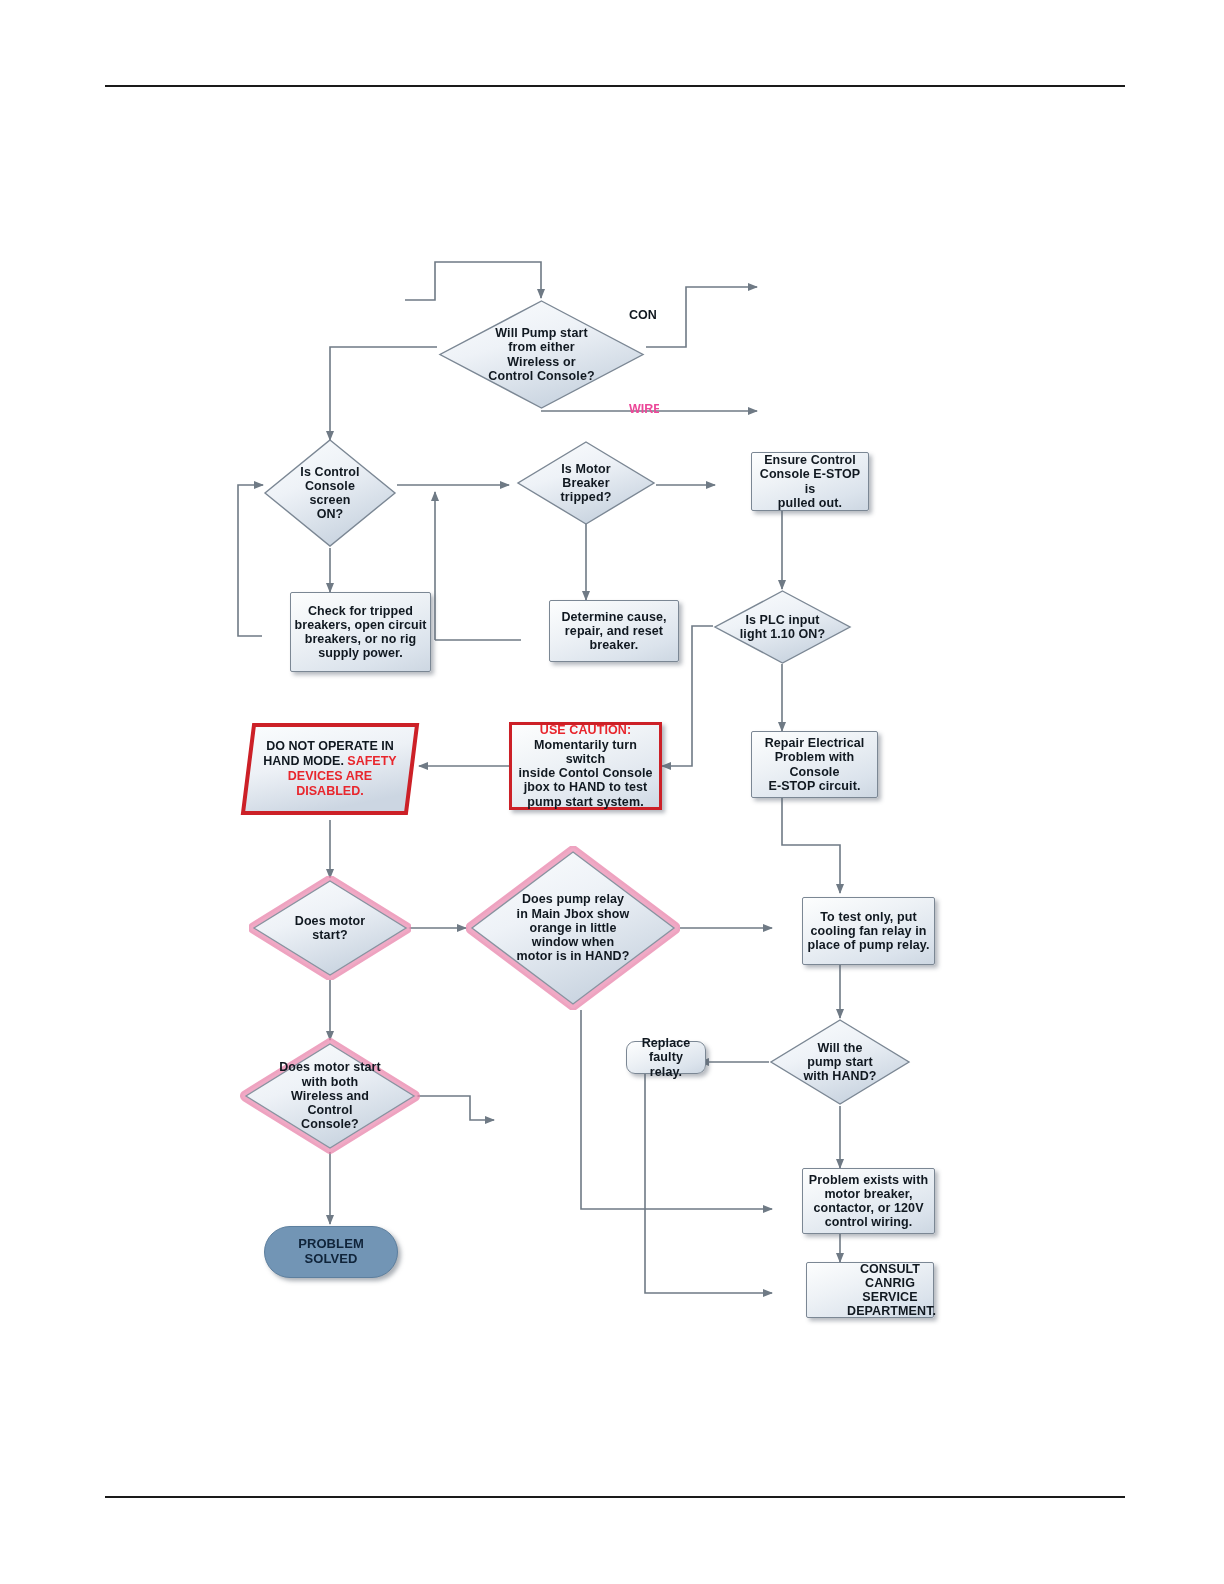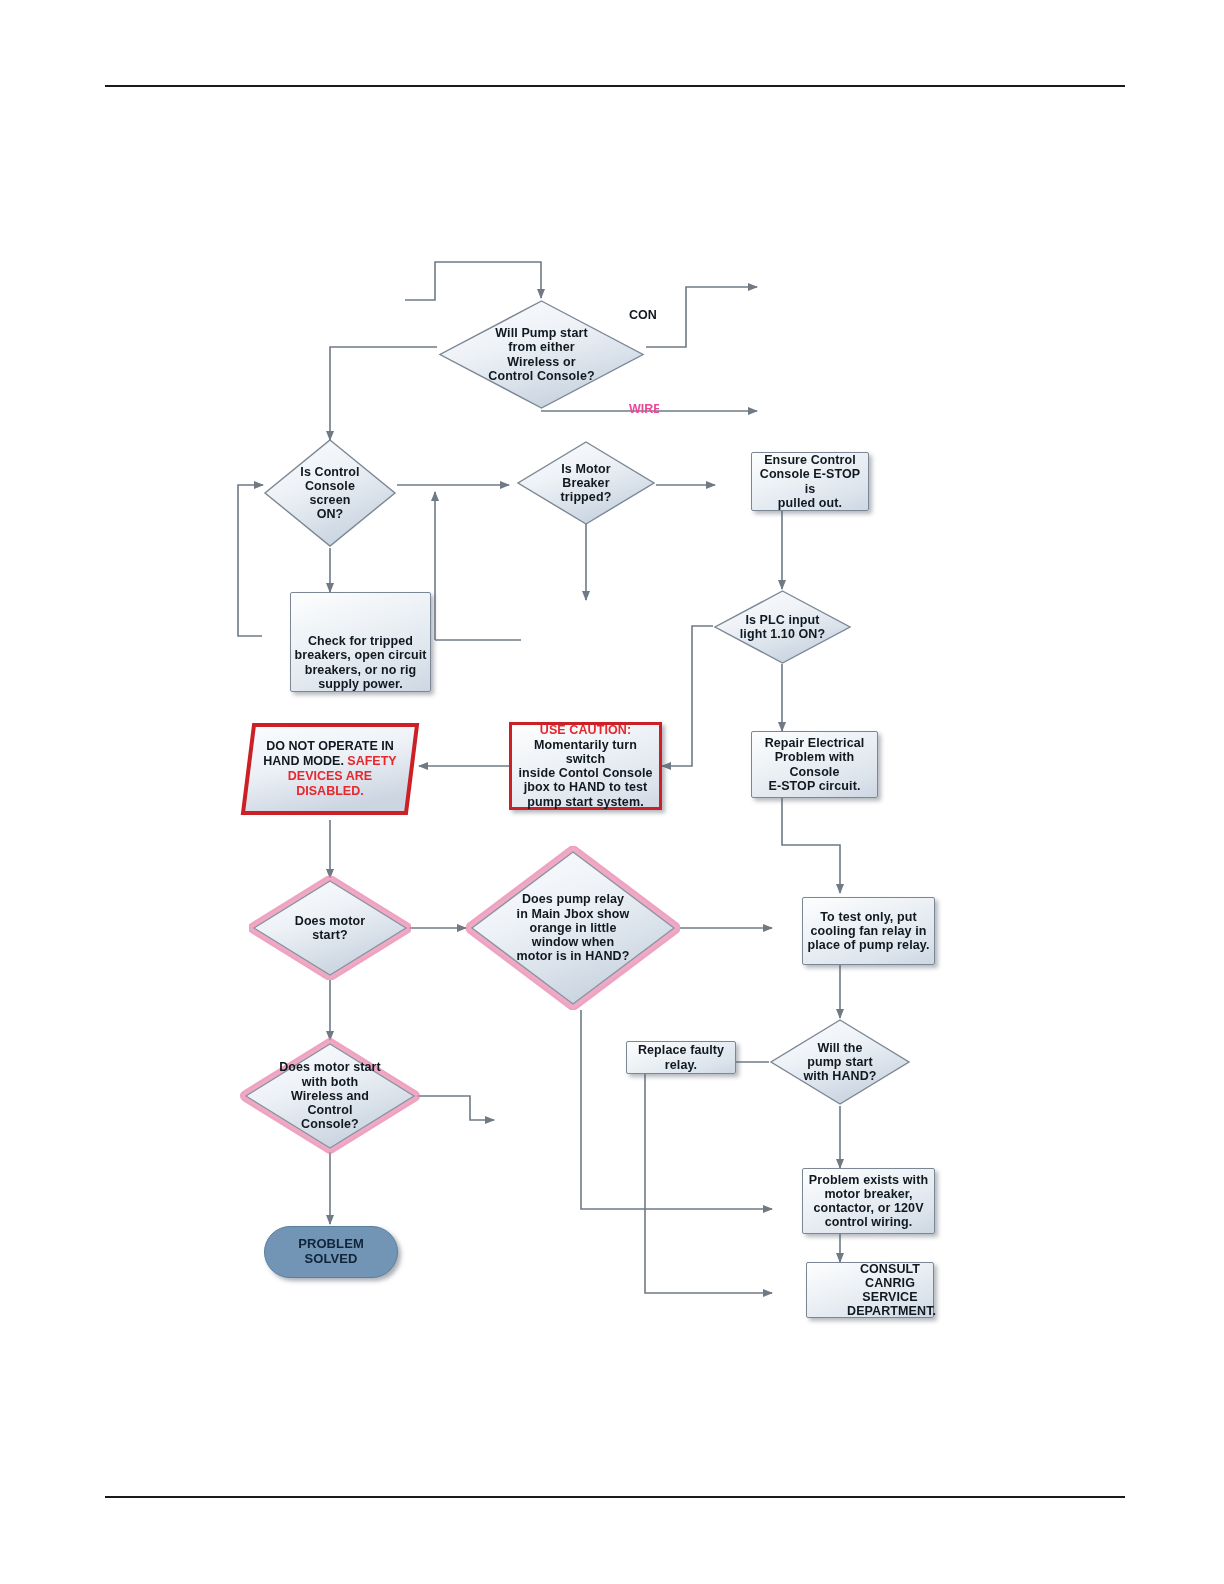--- a/index.html
+++ b/index.html
@@ -270,29 +270,36 @@
     </div>
 
     <div class="node proc" style="left:723px; top:452px; width:118px; height:59px;">
       <span class="txt">
         <span>Ensure Control</span><br>
         <span>Console E-STOP is</span><br>
         <span>pulled out.</span>
       </span>
     </div>
 
-    <div class="node proc" style="left:262px; top:592px; width:141px; height:100px;align-items:flex-end;">
+    <div class="node proc" style="left:262px; top:592px; width:141px; height:80px;">
       <span class="txt">
         <span>Check for tripped</span><br>
         <span>breakers, open circuit</span><br>
         <span>breakers, or no rig</span><br>
         <span>supply power.</span>
       </span>
     </div>
 
+    <div class="node proc" style="left:521px; top:600px; width:130px; height:62px;">
+      <span class="txt">
+        <span>Determine cause,</span><br>
+        <span>repair, and reset</span><br>
+        <span>breaker.</span>
+      </span>
+    </div>
 
     <div class="dia-wrap" style="left:713px; top:589px; width:139px; height:76px;">
       <svg class="dia-shape" viewBox="0 0 139 76" preserveAspectRatio="none">
         <polygon points="69.5,2 137,38 69.5,74 2,38" fill="url(#g1)" stroke="#7b8794" stroke-width="1.4"></polygon>
       </svg>
       <div class="dia-label">
         <span>
           <span>Is PLC input</span><br>
           <span>light 1.10 ON?</span>
         </span>
@@ -388,21 +395,21 @@
         <span>
           <span>Does motor start</span><br>
           <span>with both</span><br>
           <span>Wireless and</span><br>
           <span>Control</span><br>
           <span>Console?</span>
         </span>
       </div>
     </div>
 
-    <div class="node proc" style="left:598px; top:1041px; width:110px; height:33px;">
+    <div class="node proc" style="left:598px; top:1041px; width:80px; height:33px;border-radius:9px;">
       <span class="txt">
         <span>Replace faulty</span><br>
         <span>relay.</span>
       </span>
     </div>
 
     <div class="dia-wrap" style="left:769px; top:1018px; width:142px; height:88px;">
       <svg class="dia-shape" viewBox="0 0 142 88" preserveAspectRatio="none">
         <polygon points="71,2 140,44 71,86 2,44" fill="url(#g1)" stroke="#7b8794" stroke-width="1.4"></polygon>
       </svg>

